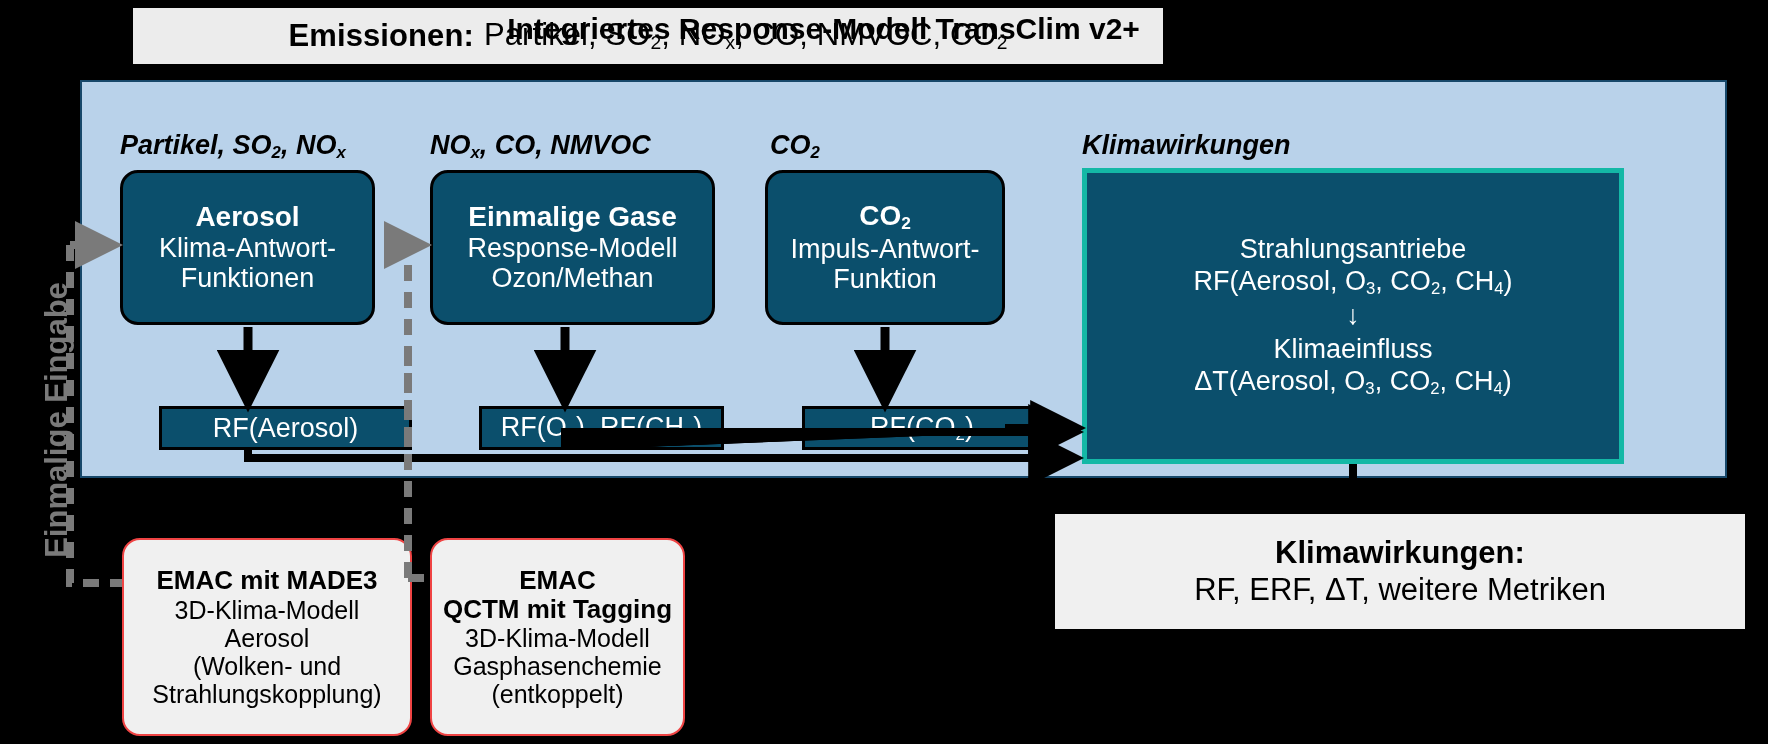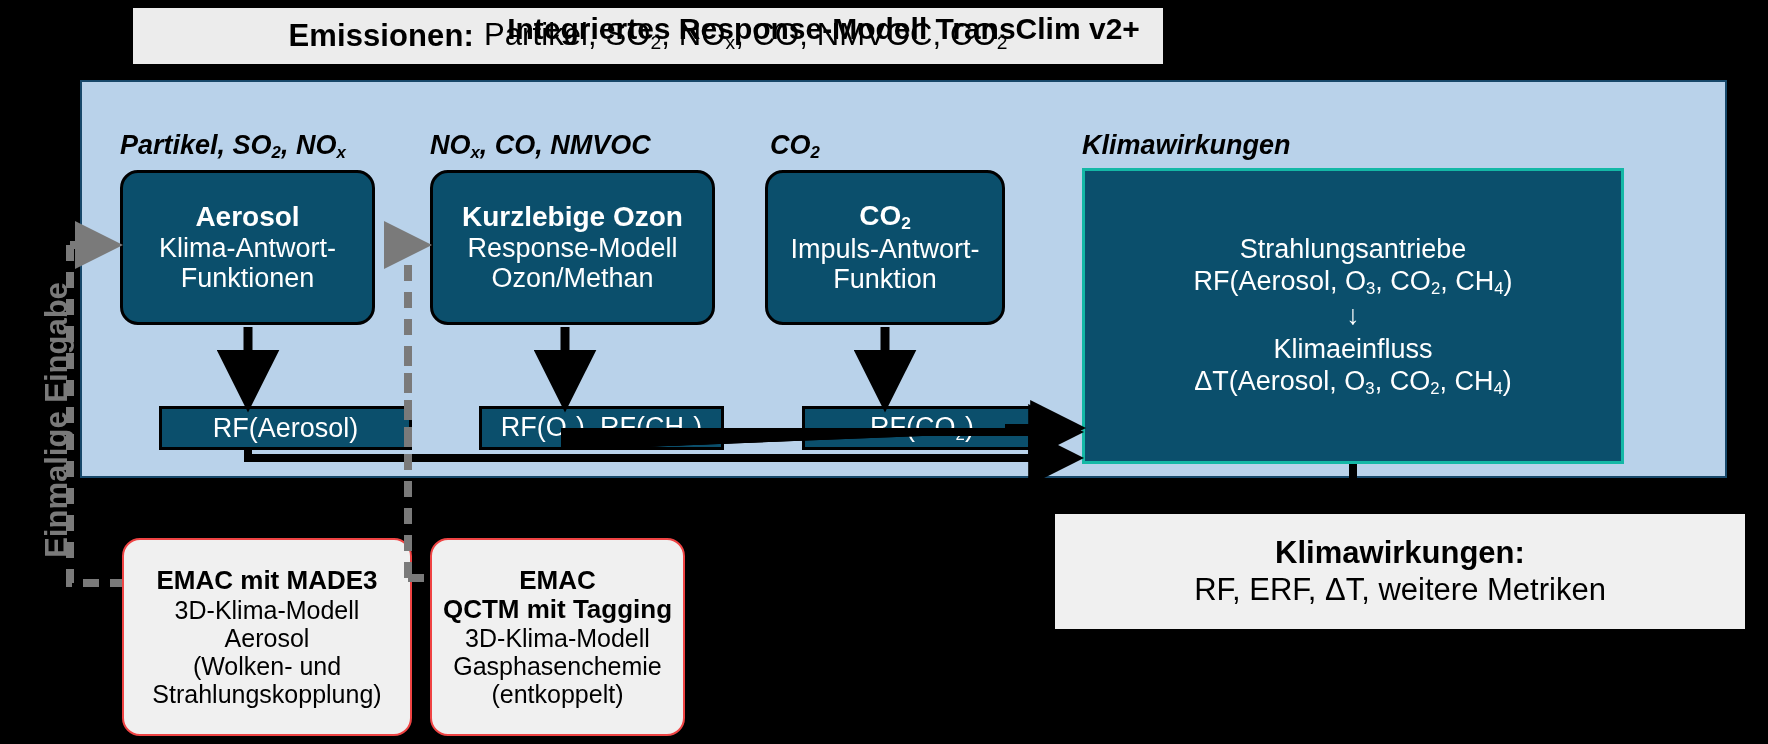--- a/index.html
+++ b/index.html
@@ -44,21 +44,21 @@
   
   .rf-box{
     background:#0b4f6c;border:3px solid #000;box-sizing:border-box;
     color:#fff;display:flex;align-items:center;justify-content:center;
     font-size:27px;text-align:center;margin-left:37px;
   }
 
   
   #klima-box{
     left:1082px;top:168px;width:542px;height:296px;
-    background:#0b4f6c;border:3px solid #14b8a6;box-sizing:border-box;
+    background:#0b4f6c;border:5px solid #14b8a6;box-sizing:border-box;
     color:#fff;display:flex;flex-direction:column;align-items:center;justify-content:center;
     text-align:center;font-size:27px;line-height:1.2;
   }
   #klima-box .arrow-gl{font-size:27px;line-height:1.25;}
 
   
   .white-box{
     background:#f0f0f0;border:2px solid #ef4444;border-radius:18px;box-sizing:border-box;
     color:#000;display:flex;flex-direction:column;align-items:center;justify-content:center;
     text-align:center;line-height:1.12;font-size:25px;
@@ -106,21 +106,21 @@
   <div class="abs col-caption" style="left:770px;top:130px;width:230px;">CO<sub>2</sub></div>
   <div class="abs col-caption" style="left:1082px;top:130px;width:542px;">Klimawirkungen</div>
 
   <div class="abs proc-box" style="left:120px;top:170px;width:255px;height:155px;">
     <div class="ttl">Aerosol</div>
     <div class="ln">Klima-Antwort-</div>
     <div class="ln">Funktionen</div>
   </div>
 
   <div class="abs proc-box" style="left:430px;top:170px;width:285px;height:155px;">
-    <div class="ttl">Kurzlebige Ozon</div>
+    <div class="ttl">Einmalige Gase</div>
     <div class="ln">Response-Modell</div>
     <div class="ln">Ozon/Methan</div>
   </div>
 
   <div class="abs proc-box" style="left:765px;top:170px;width:240px;height:155px;">
     <div class="ttl">CO<sub>2</sub></div>
     <div class="ln">Impuls-Antwort-</div>
     <div class="ln">Funktion</div>
   </div>
 

